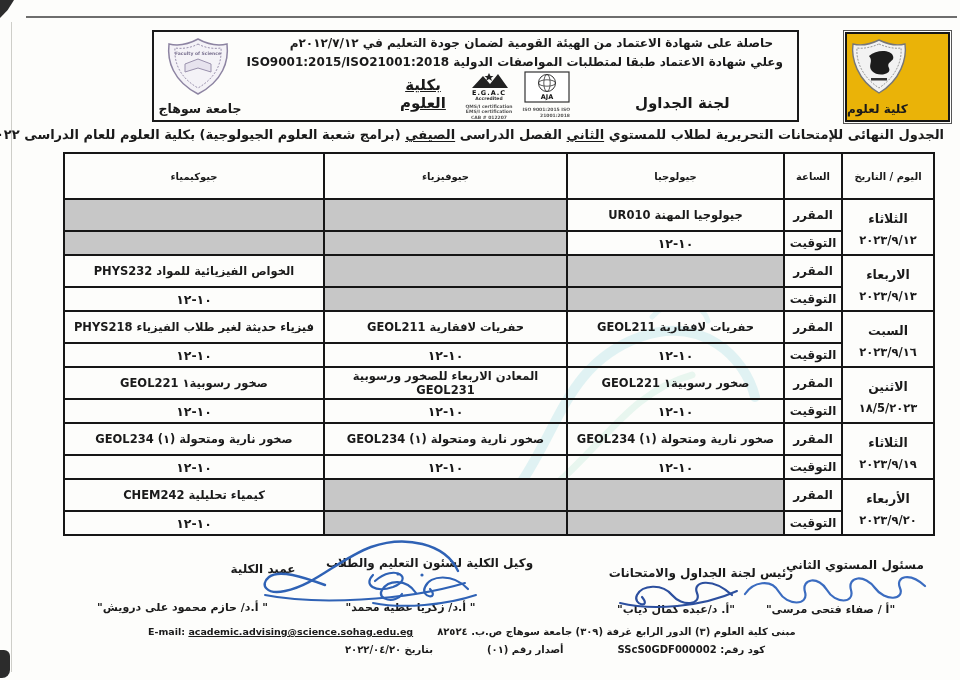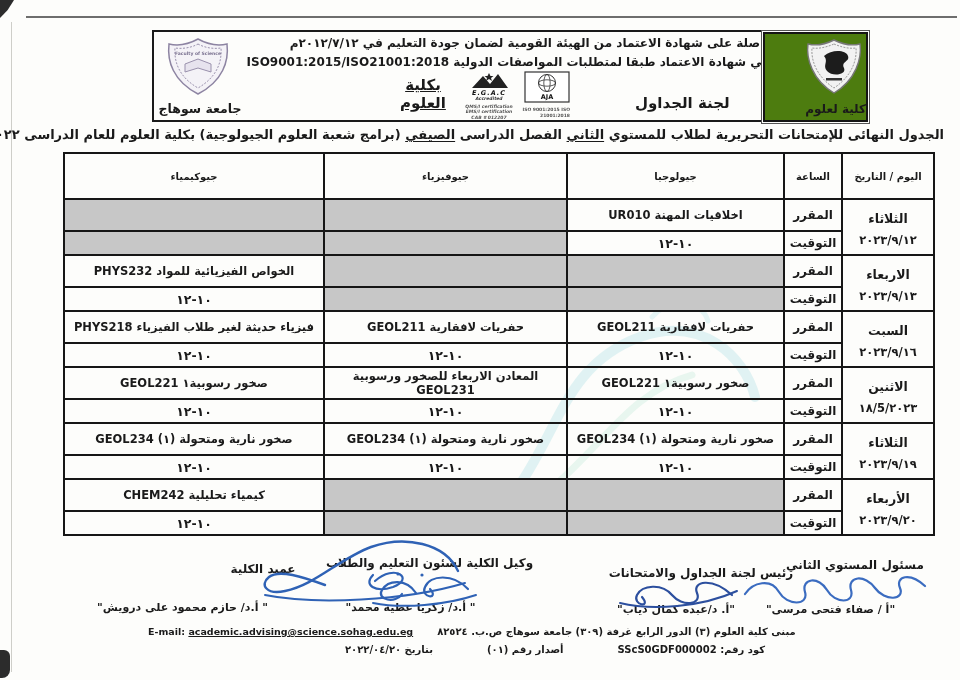--- a/index.html
+++ b/index.html
@@ -12,25 +12,25 @@
            clip-path:polygon(0 0,100% 0,55% 55%,0 100%);}
   .blob-bl{position:absolute;left:0;top:650px;width:10px;height:28px;background:#2c2c2c;border-radius:0 6px 8px 0;}
   
   .hdr-box{position:absolute;left:152px;top:30px;width:643px;height:88px;border:2px solid #1a1a1a;background:#fdfdfb;}
   .hdr-line1{position:absolute;right:14px;left:126px;top:4px;text-align:center;font-size:12px;white-space:nowrap;}
   .hdr-line2{position:absolute;right:14px;left:126px;top:23px;text-align:center;font-size:12px;white-space:nowrap;}
   .hdr-committee{position:absolute;left:481px;width:100px;bottom:8px;font-size:15px;text-align:left;}
   .hdr-faculty{position:absolute;left:234px;width:70px;bottom:8px;font-size:15px;text-align:center;text-decoration:underline;}
   .hdr-univ{position:absolute;left:2px;width:88px;bottom:4px;font-size:12.5px;text-align:center;}
   .seal{position:absolute;left:8px;top:5px;}
-  .egac{position:absolute;left:308px;bottom:0px;width:54px;text-align:center;direction:ltr;font-style:italic;}
+  .egac{position:absolute;left:308px;bottom:0px;width:54px;text-align:center;direction:ltr;}
   .aja{position:absolute;left:366px;bottom:2px;width:50px;text-align:right;direction:ltr;}
   .tiny-lines{font-size:4.5px;color:#555;line-height:1.2;font-weight:bold;}
-  .right-box{position:absolute;left:763px;top:32px;width:101px;height:86px;border:2px solid #151515;
-             box-shadow:0 0 0 1px #fdfdfb,0 0 0 2px #555;background:#4d7c0f;text-align:right;}
+  .right-box{position:absolute;left:845px;top:32px;width:101px;height:86px;border:2px solid #151515;
+             box-shadow:0 0 0 1px #fdfdfb,0 0 0 2px #555;background:#eab308;text-align:left;}
   .right-box-label{position:absolute;bottom:4px;left:0;right:0;font-size:12px;}
   
   .doc-title{position:absolute;left:12px;right:16px;top:127px;text-align:center;font-size:13px;white-space:nowrap;}
   .doc-title u{text-underline-offset:2px;}
   
   .sched{position:absolute;right:25px;top:152px;border-collapse:collapse;table-layout:fixed;width:870px;z-index:2;}
   .sched th,.sched td{border:2px solid #161616;text-align:center;vertical-align:middle;padding:1px 3px;background:transparent;}
   .sched th{font-size:10px;height:42px;}
   tr.r-course{height:32px;}
   tr.r-time{height:24px;}
@@ -142,21 +142,21 @@
       <th>جيوفيزياء</th>
       <th>جيوكيمياء</th>
     </tr>
 
     <tr class="r-course">
       <td rowspan="2" class="daycell">
         <div class="dayname">الثلاثاء</div>
         <div class="daydate">٢٠٢٣/٩/١٢</div>
       </td>
       <td class="hourlabel">المقرر</td>
-      <td class="course">اخلاقيات المهنة UR010</td>
+      <td class="course">جيولوجيا المهنة UR010</td>
       <td class="course shaded"></td>
       <td class="course shaded"></td>
     </tr>
     <tr class="r-time">
       <td class="hourlabel">التوقيت</td>
       <td class="timecell">١٠-١٢</td>
       <td class="timecell shaded"></td>
       <td class="timecell shaded"></td>
     </tr>
 

